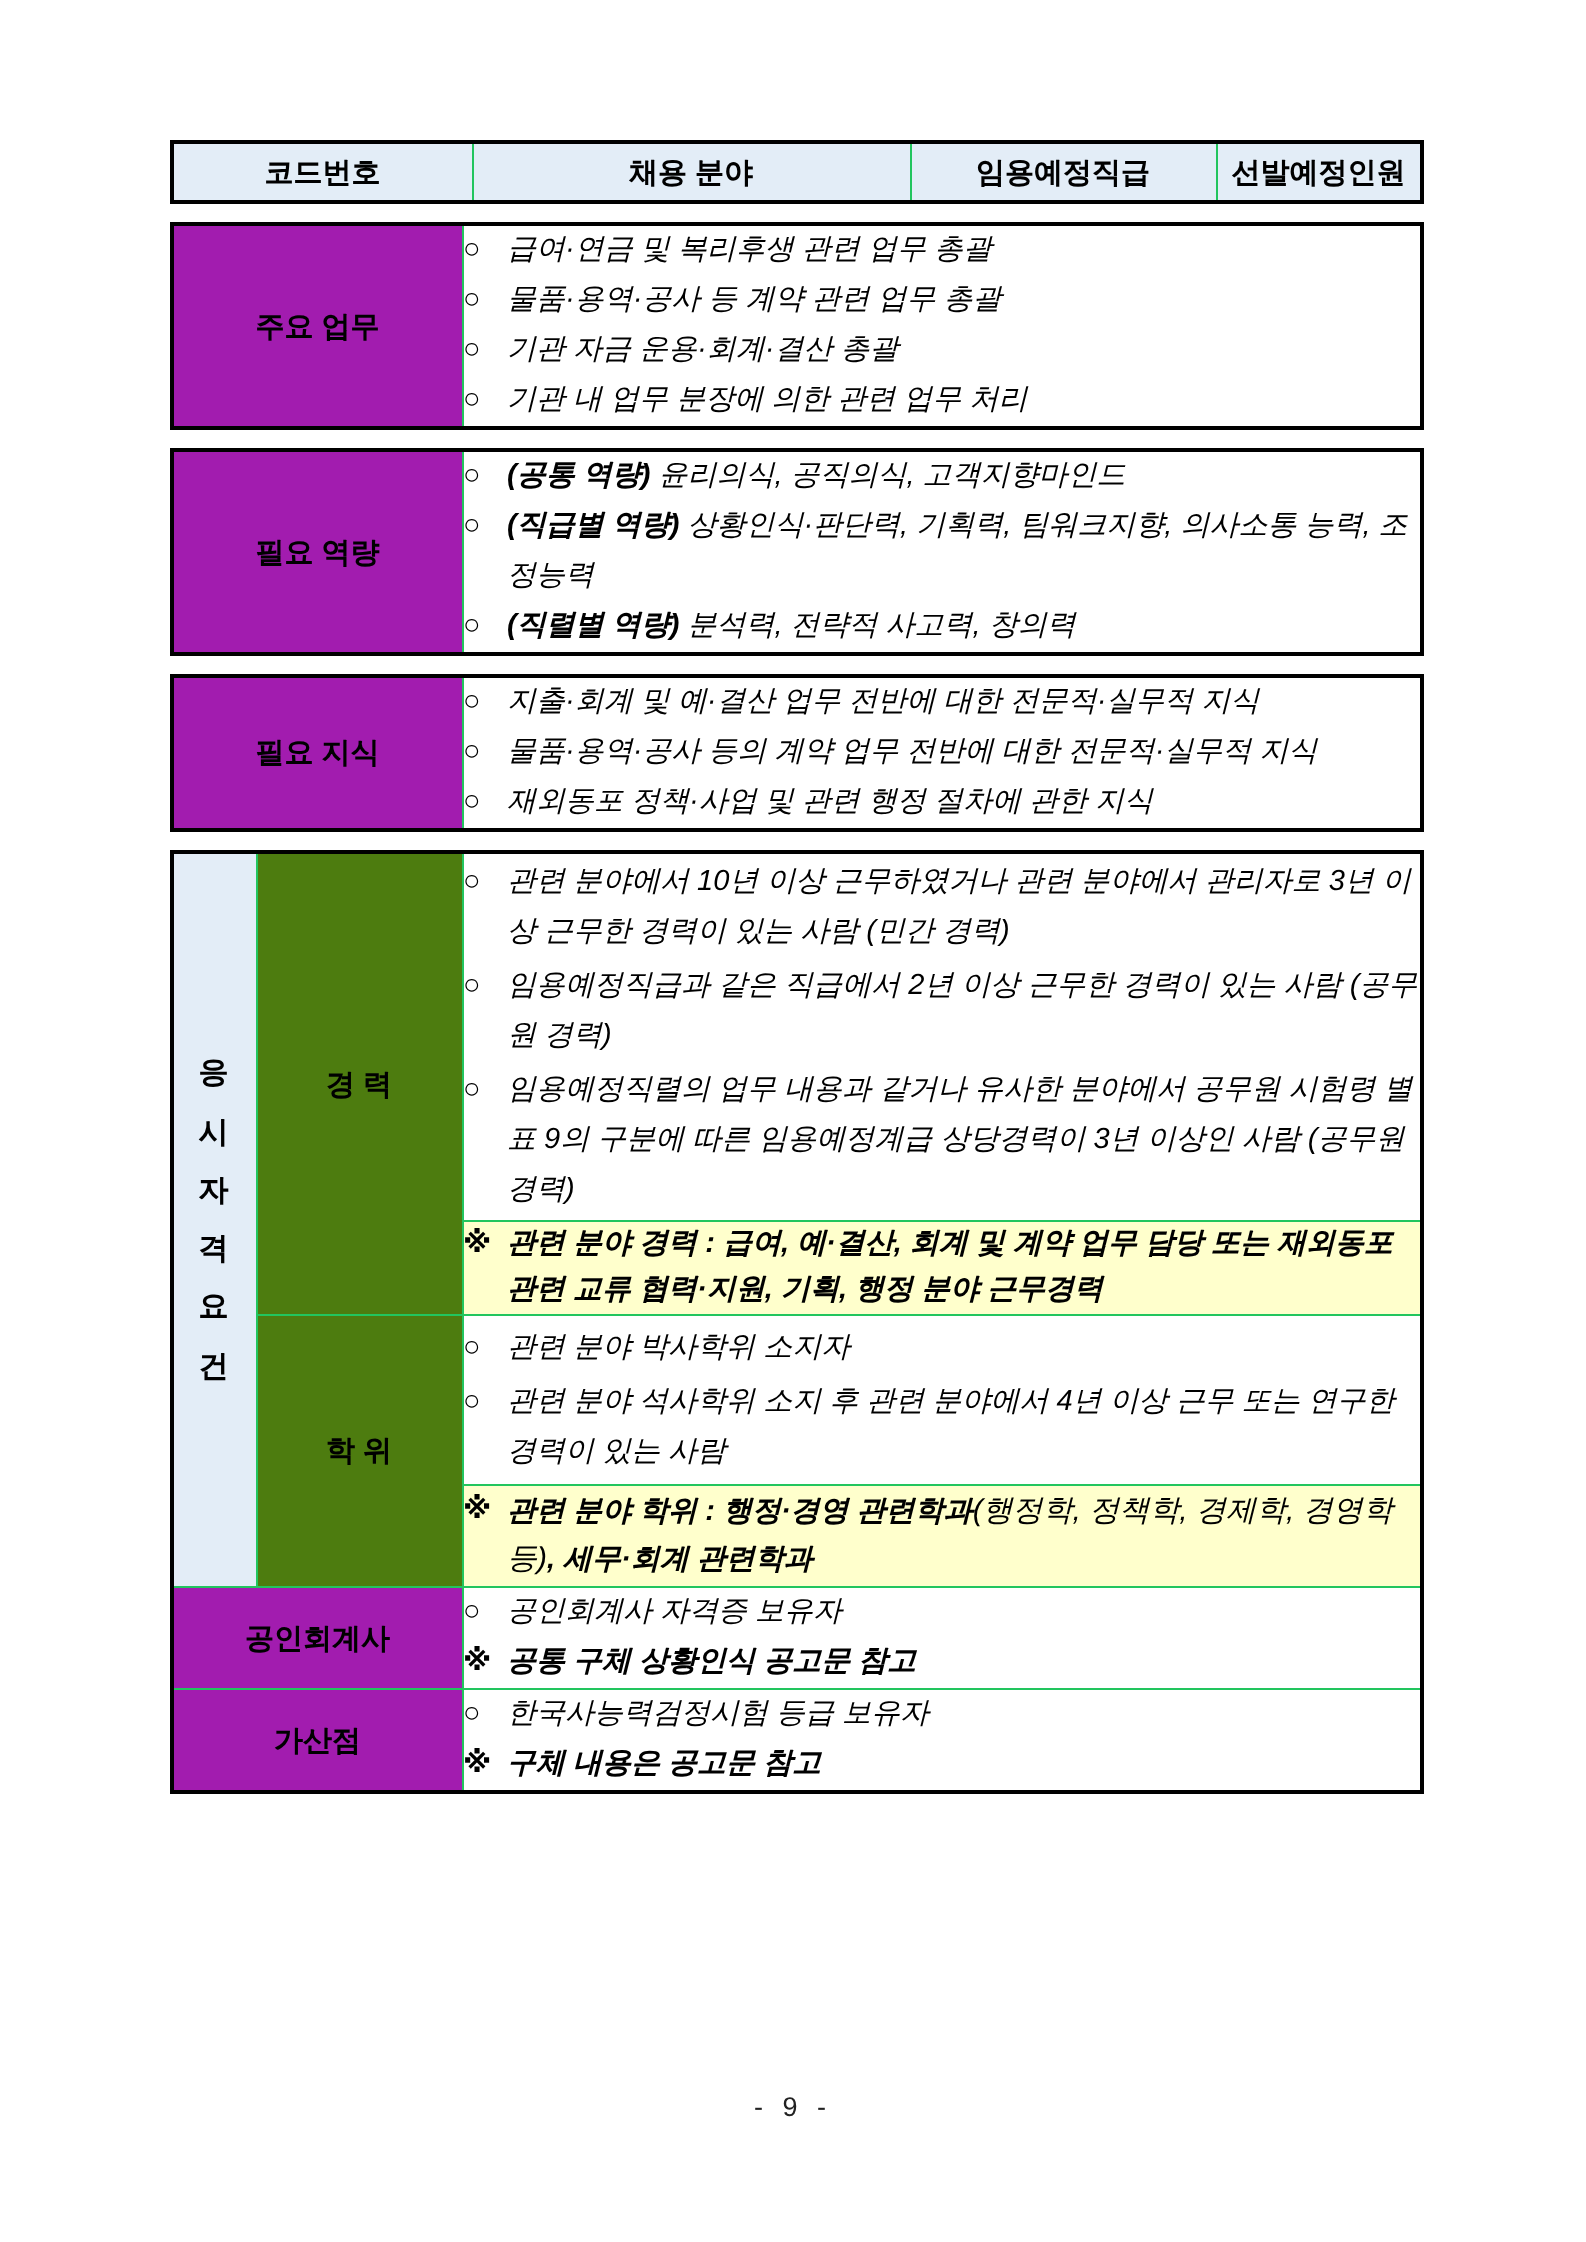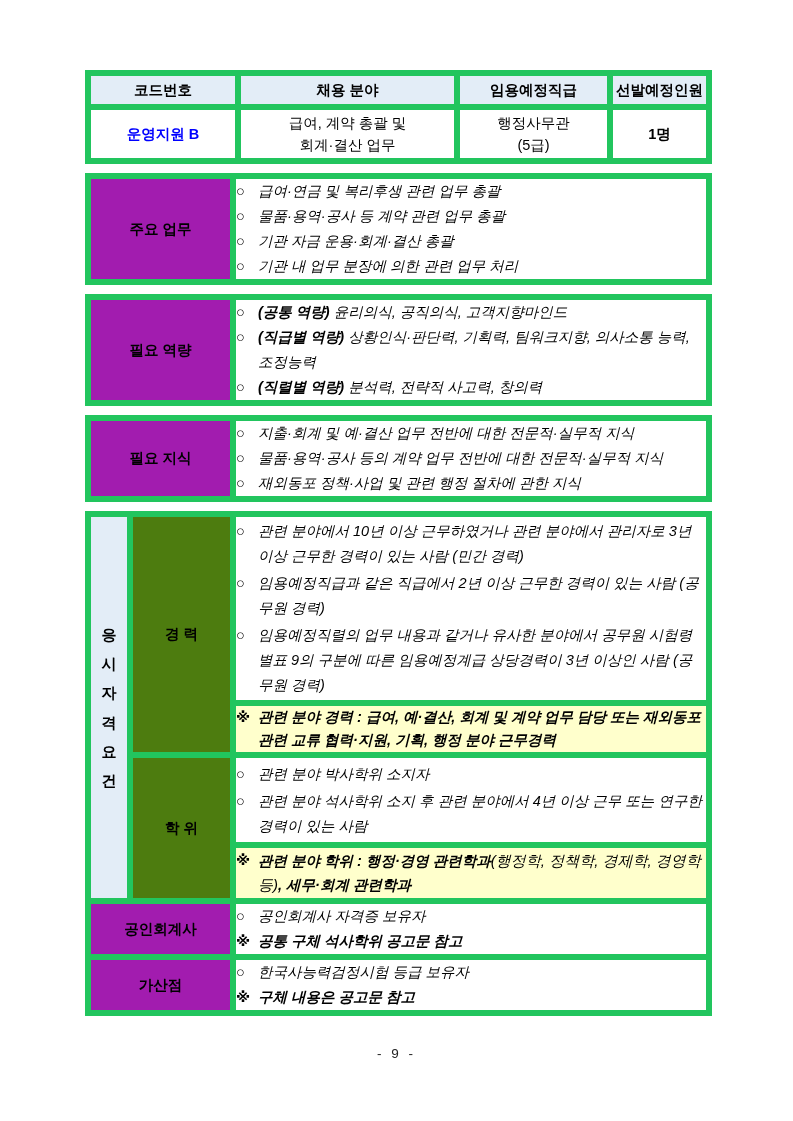--- a/index.html
+++ b/index.html
@@ -13,21 +13,21 @@
   }
   .content{position:absolute;left:85px;top:70px;width:627px;}
   table.tbl{
     width:100%;
     border-collapse:collapse;
     table-layout:fixed;
     border:2px solid #000;
     margin-bottom:9px;
   }
   .tbl th,.tbl td{
-    border:6px solid #22c55e;
+    border:1px solid #22c55e;
     font-size:14.5px;
     vertical-align:middle;
     padding:0;
   }
   .hdr th{
     background:#e3edf7;
     font-weight:700;
     height:28px;
     text-align:center;
     border-bottom:2px solid #000;
@@ -69,21 +69,20 @@
   .note-cell{
     background:#ffffcc;
     padding:6px 8px 6px 9px;
   }
   .note-cell .li{font-weight:700;line-height:23px;}
   .note-small{font-weight:400;font-size:15px;}
   b{font-weight:700;margin-top:12px;}
   .vlab{
     background:#e3edf7;
     width:42px;
-    text-align:center;
     vertical-align:middle;
   }
   .vlab .vtxt{
     width:16px;
     margin:0 auto;
     font-weight:700;
     font-size:15px;
     line-height:1.95;
     word-break:break-all;
   }
@@ -122,32 +121,20 @@
           <col style="width:153px">
           <col>
         </colgroup>
       <tbody>
           <tr class="hdr">
         <th>코드번호</th>
         <th>채용 분야</th>
         <th>임용예정직급</th>
         <th>선발예정인원</th>
       </tr>
-      <tr class="data">
-        <td class="code-cell">운영지원 B</td>
-        <td class="center two-line">
-          <div>급여, 계약 총괄 및</div>
-          <div>회계·결산 업무</div>
-        </td>
-        <td class="center two-line">
-          <div>행정사무관</div>
-          <div>(5급)</div>
-        </td>
-        <td class="count-cell">1명</td>
-      </tr>
     </tbody>
       </table>
 
 
     <table class="tbl t3">
       <colgroup>
           <col style="width:145px">
           <col>
         </colgroup>
       <tbody>
@@ -285,21 +272,21 @@
       </tr>
       <tr>
         <td class="lab" colspan="2">공인회계사</td>
         <td class="cell h-pref">
           <div class="li">
                 <span class="b">○</span>
                 <span class="txt">공인회계사 자격증 보유자</span>
               </div>
           <div class="li" style="font-weight:700">
                 <span class="b">※</span>
-                <span class="txt">공통 구체 석사학위 공고문 참고</span>
+                <span class="txt">공통 구체 상황인식 공고문 참고</span>
               </div>
         </td>
       </tr>
       <tr>
         <td class="lab" colspan="2">가산점</td>
         <td class="cell h-pref">
           <div class="li">
                 <span class="b">○</span>
                 <span class="txt">한국사능력검정시험 등급 보유자</span>
               </div>

